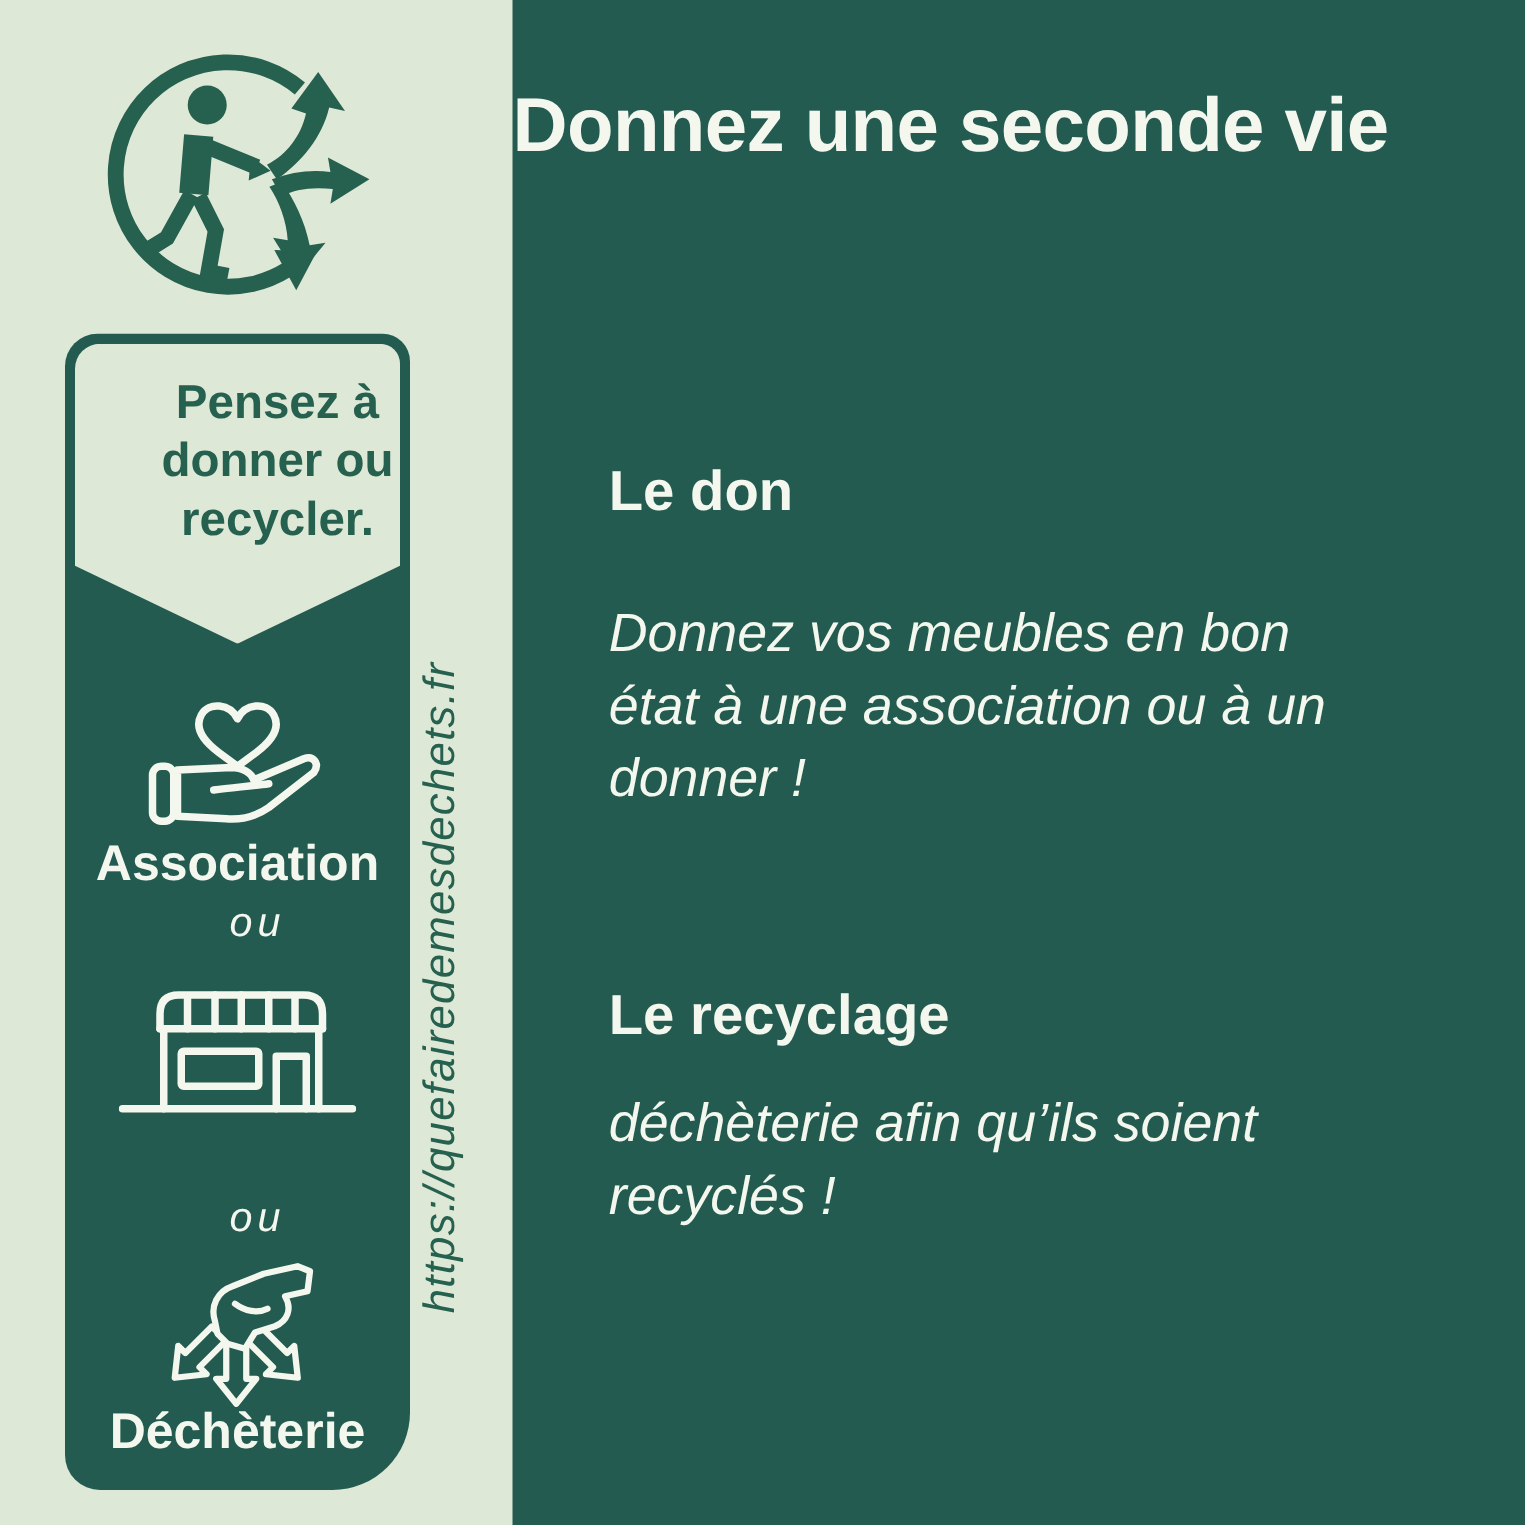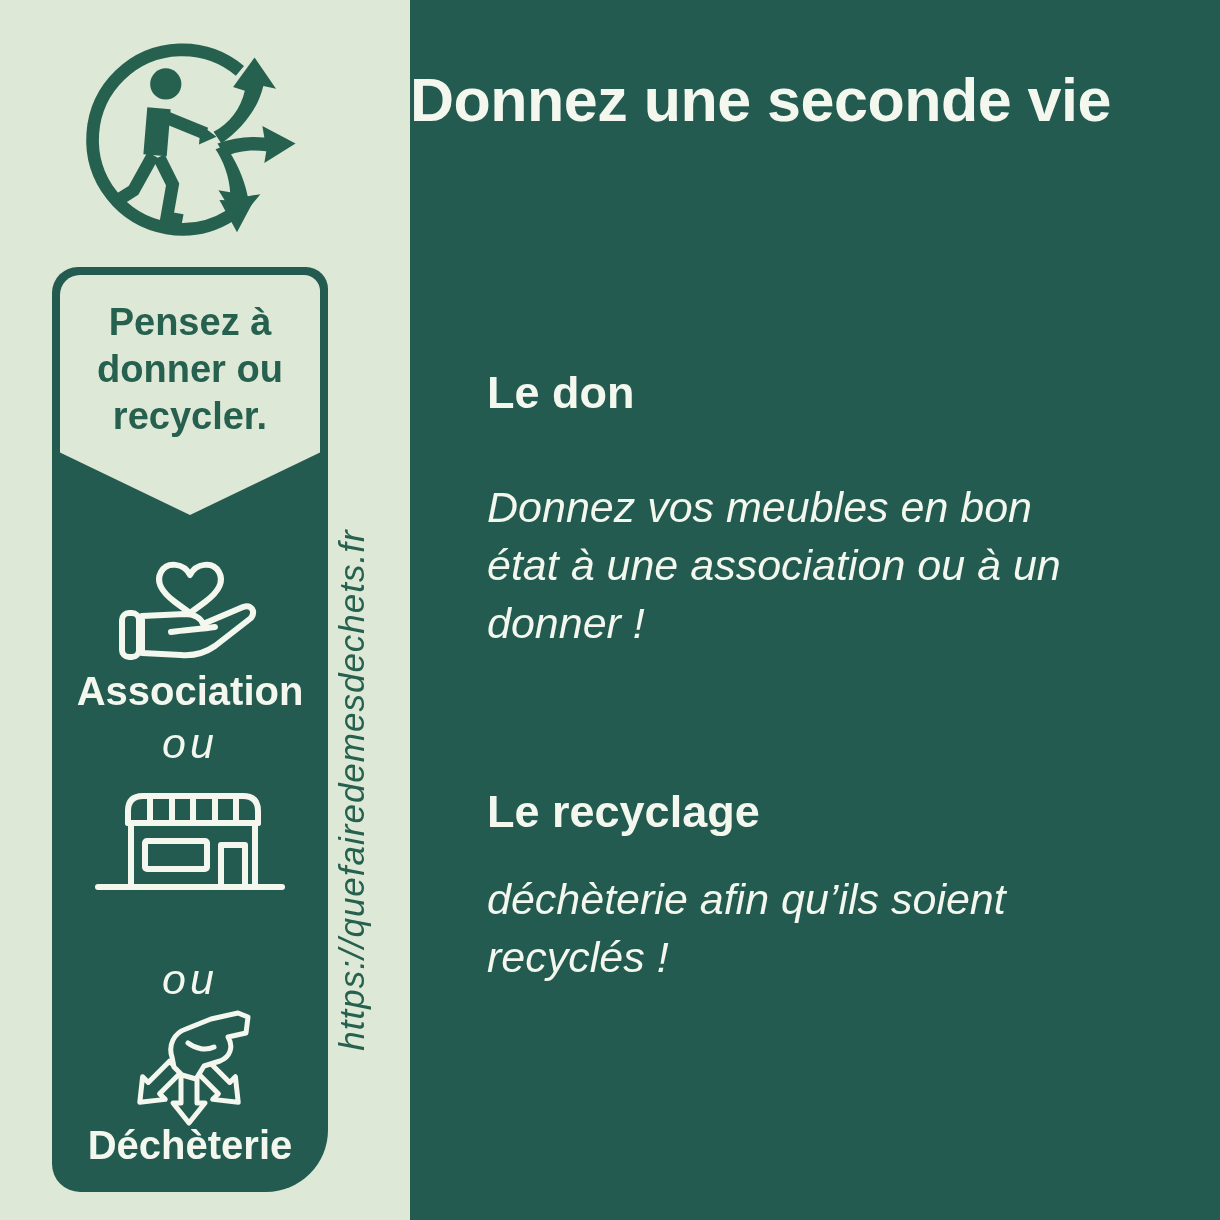--- a/index.html
+++ b/index.html
@@ -15,28 +15,28 @@
   
   .left-panel{position:absolute;left:0;top:0;width:410px;height:1220px;background:var(--light);}
   .triman{position:absolute;left:82px;top:42px;width:230px;height:200px;}
 
   .banner{position:absolute;left:52px;top:267px;width:276px;height:925px;
           background:var(--green);border-radius:26px 22px 62px 28px;}
   .pennant{position:absolute;left:8px;top:8px;width:260px;height:240px;background:var(--light);
            border-radius:20px 16px 0 0;
            clip-path:polygon(0 0,100% 0,100% 74%,50% 100%,0 74%);}
   .banner-msg{position:absolute;left:0;top:32px;width:100%;text-align:center;
-              color:var(--green-ink);font-weight:700;font-size:38px;line-height:47px;}
+              color:var(--green-ink);font-weight:700;font-size:38px;line-height:47px;padding-left:32px;}
   .banner-msg .inner{display:inline-block;max-width:235px;}
 
   .opt-icon{position:absolute;left:50%;transform:translateX(-50%);}
   .opt-label{position:absolute;left:0;width:100%;text-align:center;color:var(--text-light);
              font-weight:700;font-size:40px;line-height:44px;}
-  .opt-sep{position:absolute;left:0;width:100%;text-align:center;color:var(--text-light);
-           font-style:italic;font-size:43px;letter-spacing:4px;}
+  .opt-sep{position:absolute;left:16px;width:100%;text-align:center;color:var(--text-light);
+           font-style:italic;font-size:33px;letter-spacing:4px;}
 
   .vurl{position:absolute;left:45px;top:767px;width:620px;height:46px;
         transform:rotate(-90deg);transform-origin:center;
         text-align:center;color:var(--green-ink);
         font-style:italic;font-size:35px;letter-spacing:1px;white-space:nowrap;}
 
   
   .main-panel{position:absolute;left:410px;top:0;width:810px;height:1220px;background:var(--green);}
   .main-title{position:absolute;left:0;top:62px;width:100%;
               color:var(--text-light);font-weight:700;font-size:61px;line-height:76px;letter-spacing:-0.5px;}

